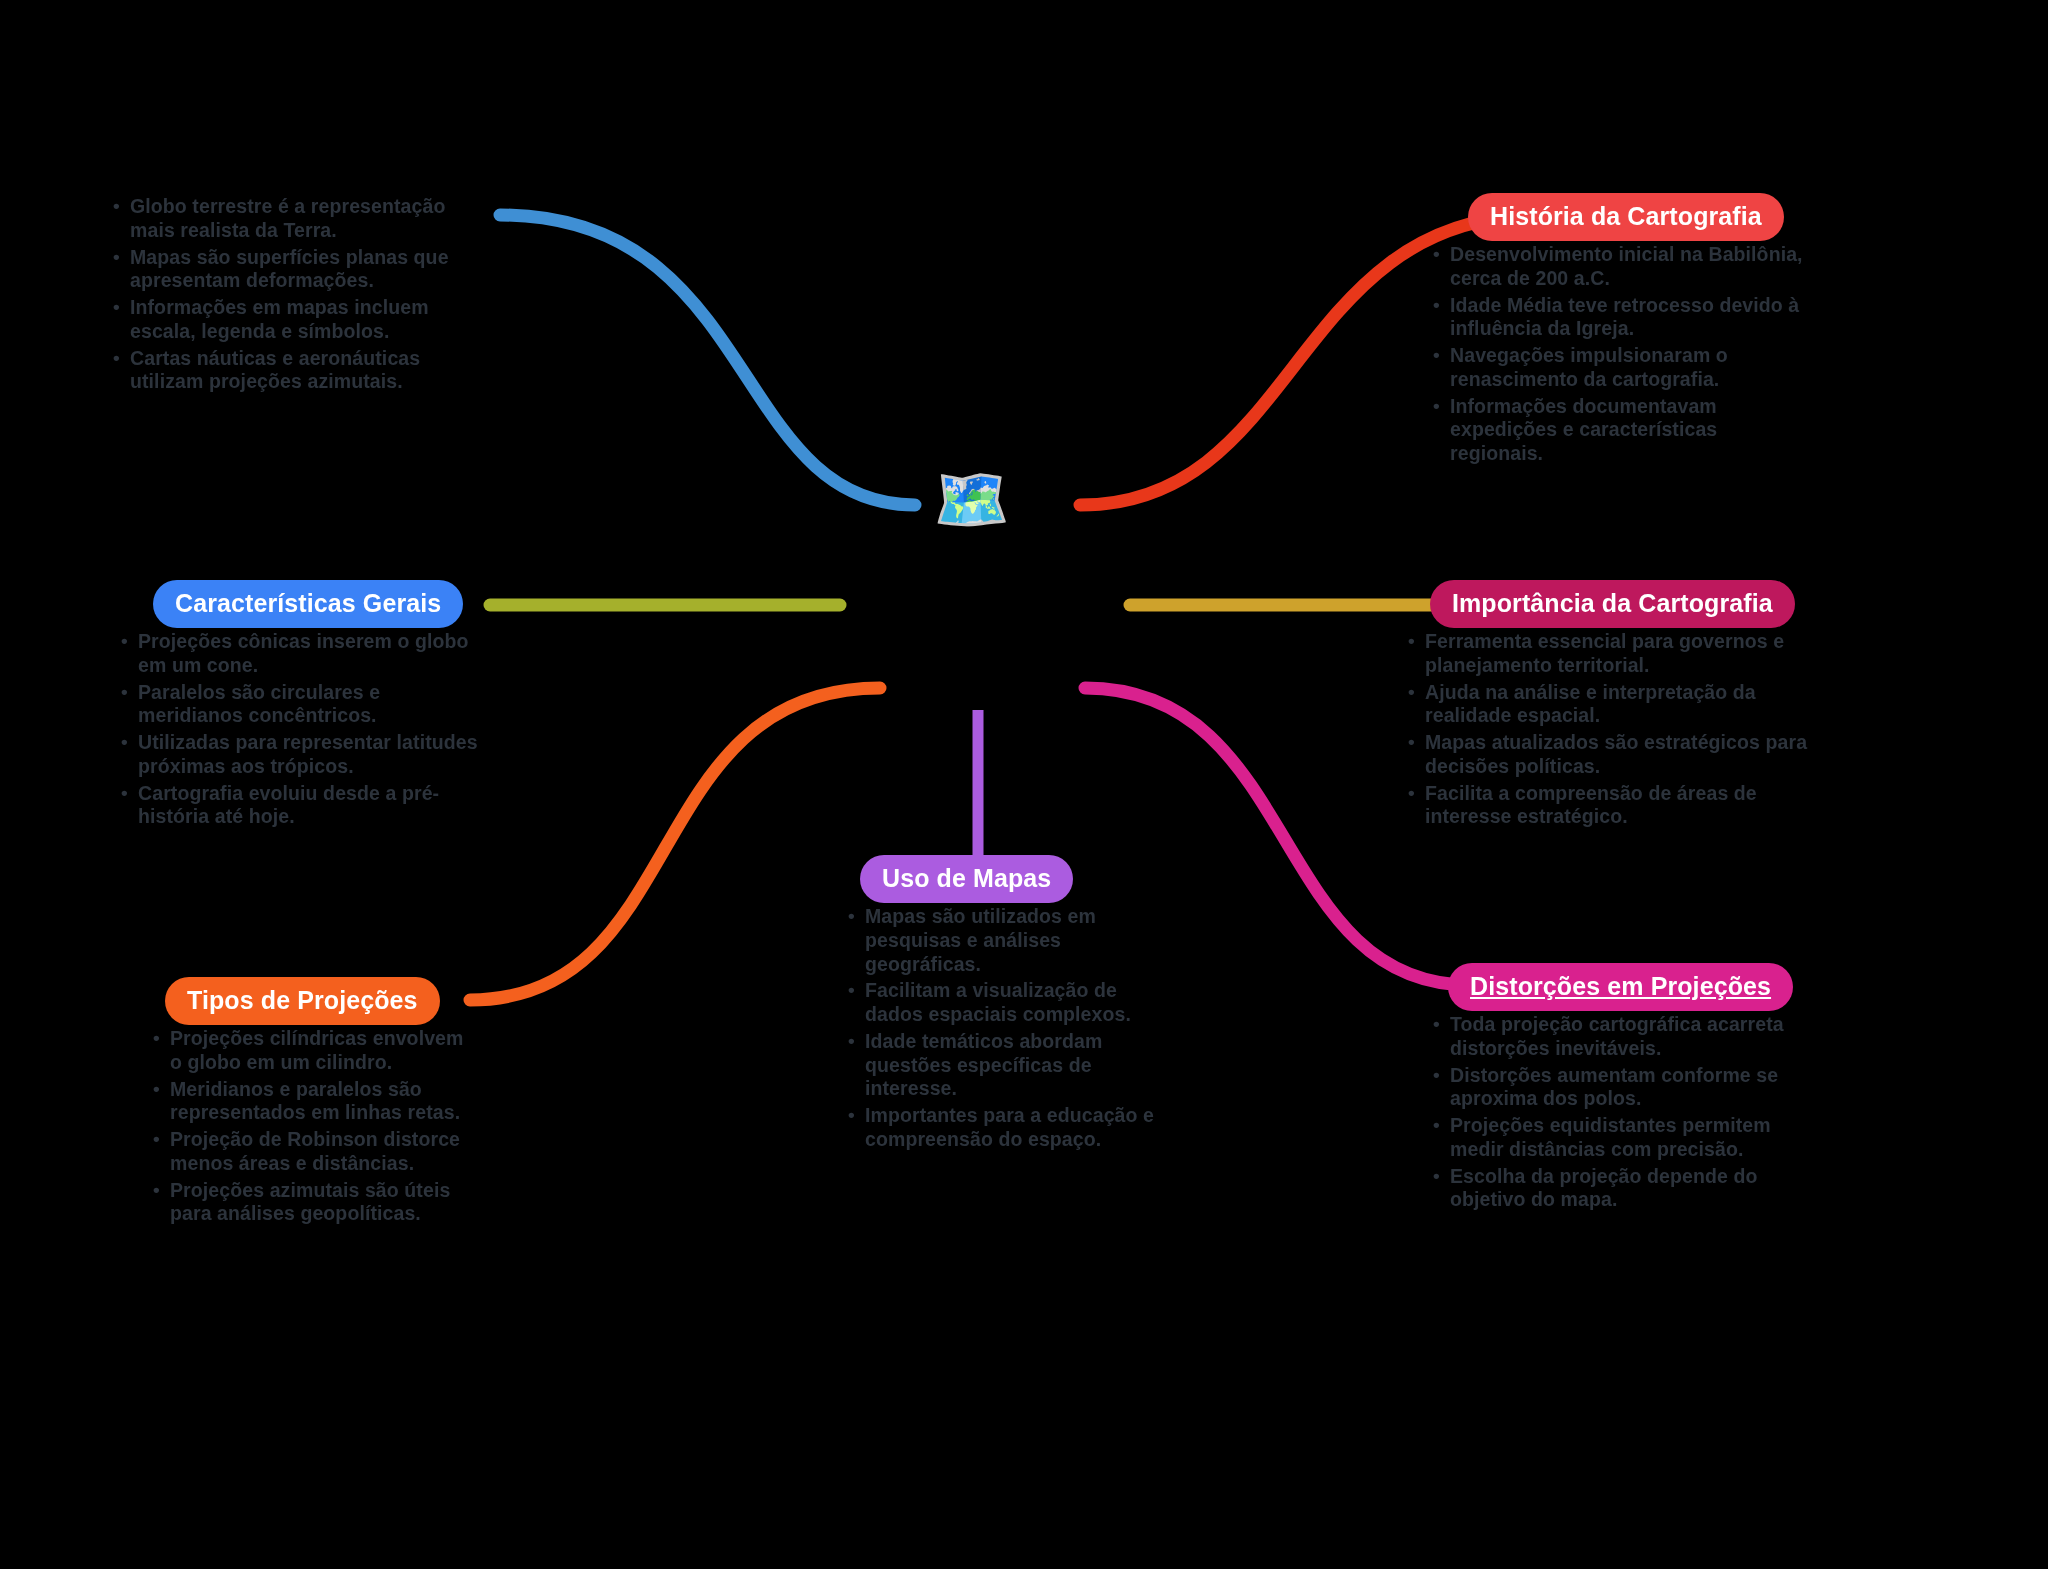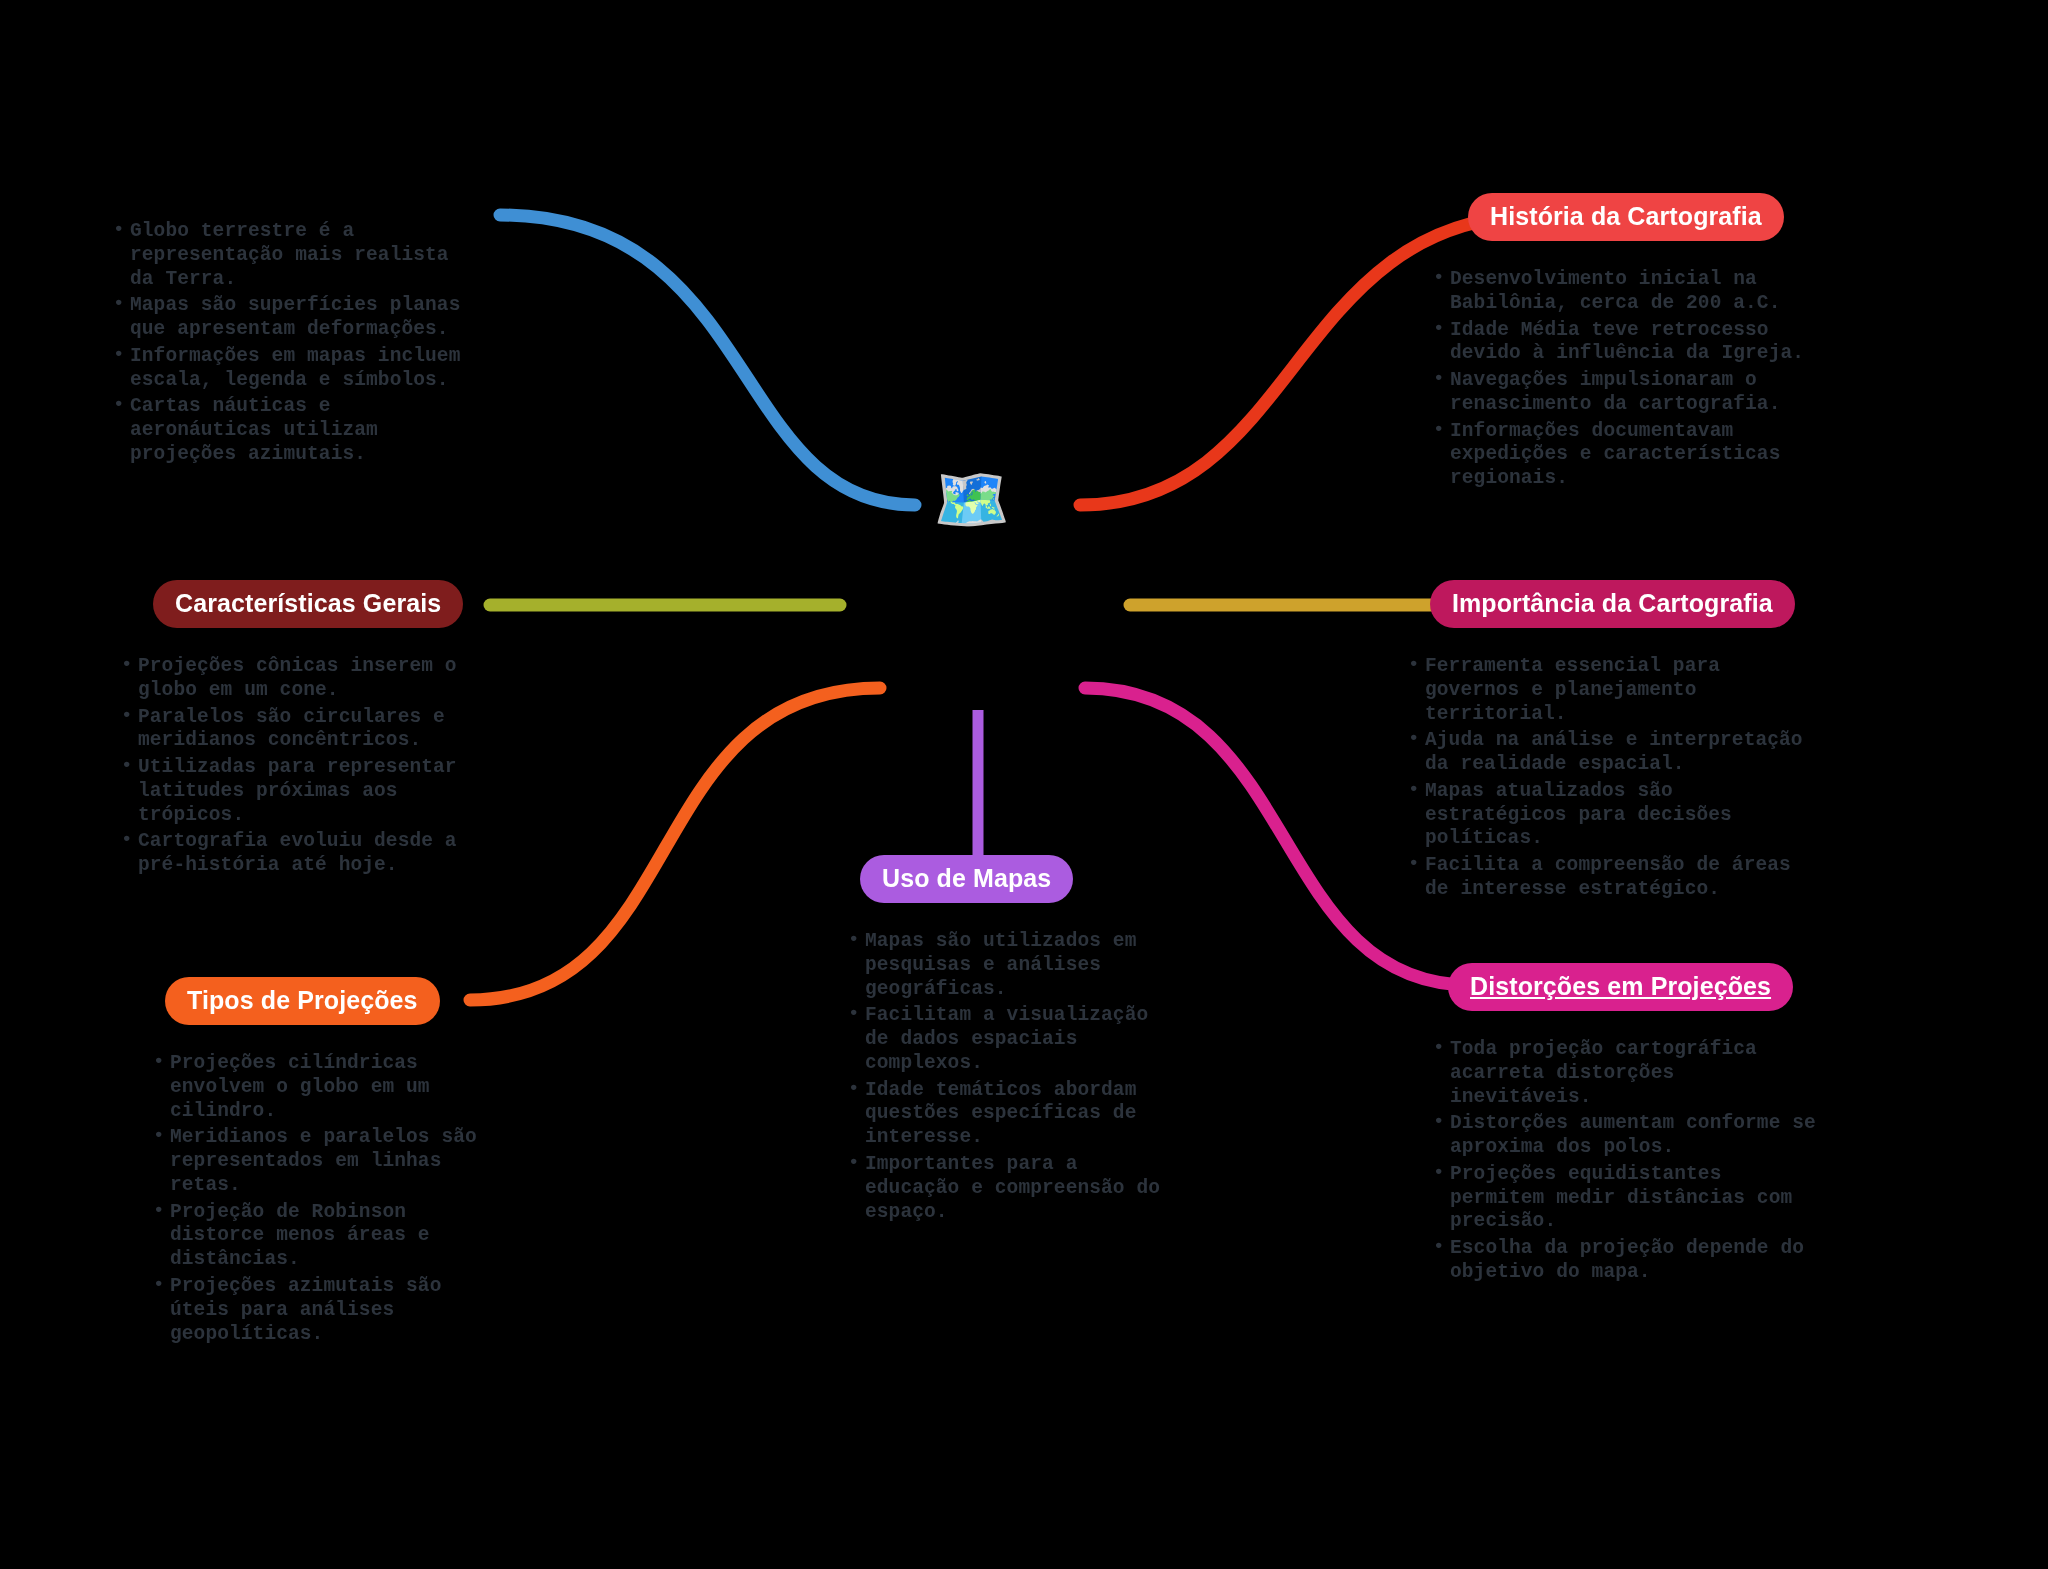--- a/index.html
+++ b/index.html
@@ -32,23 +32,22 @@
     color: #ffffff;
     font-weight: bold;
     font-size: 25px;
     letter-spacing: 0.1px;
     padding: 9px 22px 11px 22px;
     white-space: nowrap;
     line-height: 1.12;
   }
   .bullets {
     list-style: none;
-    margin-top: 27px;
+    margin-top: 2px;
     padding: 0;
-    font-family: Liberation Mono, monospace;
   }
   .bullets li {
     position: relative;
     color: #2c333c;
     font-size: 19.5px;
     font-weight: bold;
     line-height: 1.22;
     padding-left: 20px;
     margin-bottom: 3px;
     letter-spacing: 0.1px;
@@ -130,21 +129,21 @@
     <div class="node-pill" style="background:#ef4444;">História da Cartografia</div>
     <ul class="bullets">
       <li>Desenvolvimento inicial na Babilônia, cerca de 200 a.C.</li>
       <li>Idade Média teve retrocesso devido à influência da Igreja.</li>
       <li>Navegações impulsionaram o renascimento da cartografia.</li>
       <li>Informações documentavam expedições e características regionais.</li>
     </ul>
   </div>
 
   <div class="node" id="node-caracteristicas">
-    <div class="node-pill" style="background:#7f1d1d;">Características Gerais</div>
+    <div class="node-pill" style="background:#3b82f6;">Características Gerais</div>
     <ul class="bullets">
       <li>Projeções cônicas inserem o globo em um cone.</li>
       <li>Paralelos são circulares e meridianos concêntricos.</li>
       <li>Utilizadas para representar latitudes próximas aos trópicos.</li>
       <li>Cartografia evoluiu desde a pré-história até hoje.</li>
     </ul>
   </div>
 
   <div class="node" id="node-importancia">
     <div class="node-pill" style="background:#be185d;">Importância da Cartografia</div>

